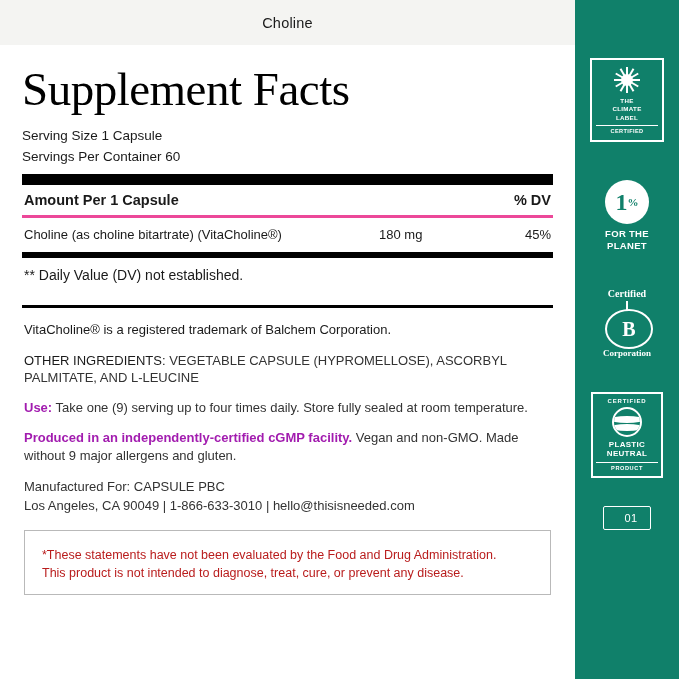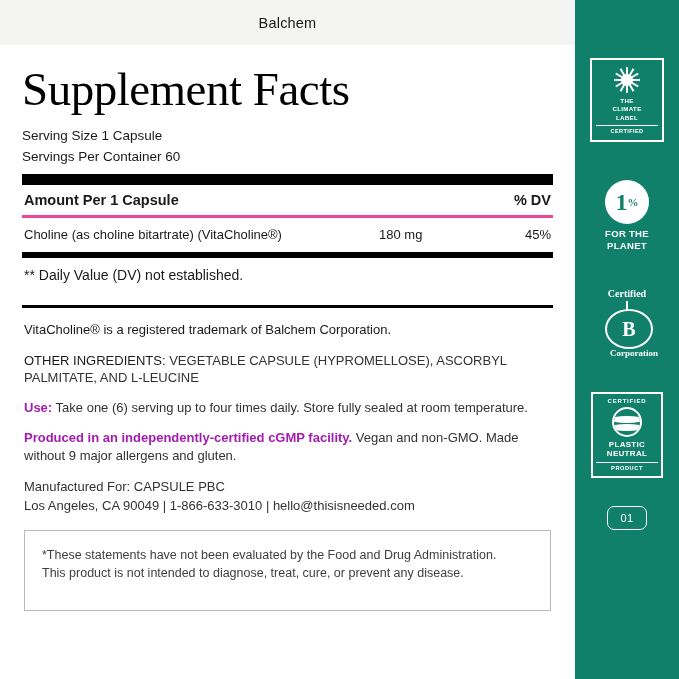--- a/index.html
+++ b/index.html
@@ -121,24 +121,24 @@
   }
   .mfg {
     font-size: 13px;
     line-height: 1.45;
     margin: 14px 2px 0 2px;
     color: #333;
   }
   .disclaimer-box {
     margin: 14px 2px 0 2px;
     border: 1px solid #b9b9b9;
-    padding: 15px 17px 28px 17px;
+    padding: 15px 17px 12px 17px;
     font-size: 12.5px;
     line-height: 1.45;
-    color: #404040;
+    color: #b91c1c;
   }
   
   .badge {
     width: 62px;
     margin-top: 22px;
     color: #ffffff;
     text-align: center;
   }
   .badge-climate {
     border: 2px solid #ffffff;
@@ -234,21 +234,20 @@
     font-family: "Liberation Serif", serif;
     font-size: 20px;
     font-weight: bold;
     line-height: 1;
   }
   .bcorp-label {
     font-family: "Liberation Serif", serif;
     font-size: 9px;
     font-weight: bold;
     margin-top: 3px;
-    text-align: right;
   }
   .badge-plastic {
     margin-top: 34px;
     border: 2px solid #ffffff;
     padding: 4px 3px 5px 3px;
   }
   .plastic-top {
     font-size: 6px;
     font-weight: bold;
     letter-spacing: 0.8px;
@@ -280,39 +279,40 @@
     font-weight: bold;
     letter-spacing: 0.6px;
     border-top: 1px solid #fff;
     margin-top: 3px;
     padding-top: 2px;
   }
   .badge-number {
     margin-top: 28px;
     width: 38px;
     height: 22px;
-    border-radius: 7px;
+    border-radius: 2px;
     border: 1.5px solid #ffffff;
     color: #fff;
     font-size: 11px;
     display: flex;
     align-items: center;
     justify-content: center;
     letter-spacing: 0.5px;
+    padding-left: 8px;
   }
 </style>
 </head>
 <body>
 
 <div class="page">
 
   <div class="left-col">
 
     <div class="header-bar">
-      <span>Balchem</span>
+      <span>Choline</span>
     </div>
 
     <div class="content">
 
       <div class="sf-title">Supplement Facts</div>
 
       <div class="serving-line">
         <span class="lbl">Serving Size</span>
         <span class="val">1 Capsule</span>
       </div>
@@ -343,21 +343,21 @@
         <span class="strong-plain">VitaCholine® is a registered trademark of Balchem Corporation.</span>
       </div>
 
       <div class="block">
         <span class="strong-plain">OTHER INGREDIENTS:</span>
         <span>VEGETABLE CAPSULE (HYPROMELLOSE), ASCORBYL PALMITATE, AND L-LEUCINE</span>
       </div>
 
       <div class="block">
         <span class="bold">Use:</span>
-        <span>Take one (6) serving up to four times daily. Store fully sealed at room temperature.</span>
+        <span>Take one (9) serving up to four times daily. Store fully sealed at room temperature.</span>
       </div>
 
       <div class="block">
         <span class="bold">Produced in an independently-certified cGMP facility.</span>
         <span>Vegan and non-GMO. Made without 9 major allergens and gluten.</span>
       </div>
 
       <div class="mfg">
         <div>
           <span class="strong-plain">Manufactured For:</span>

